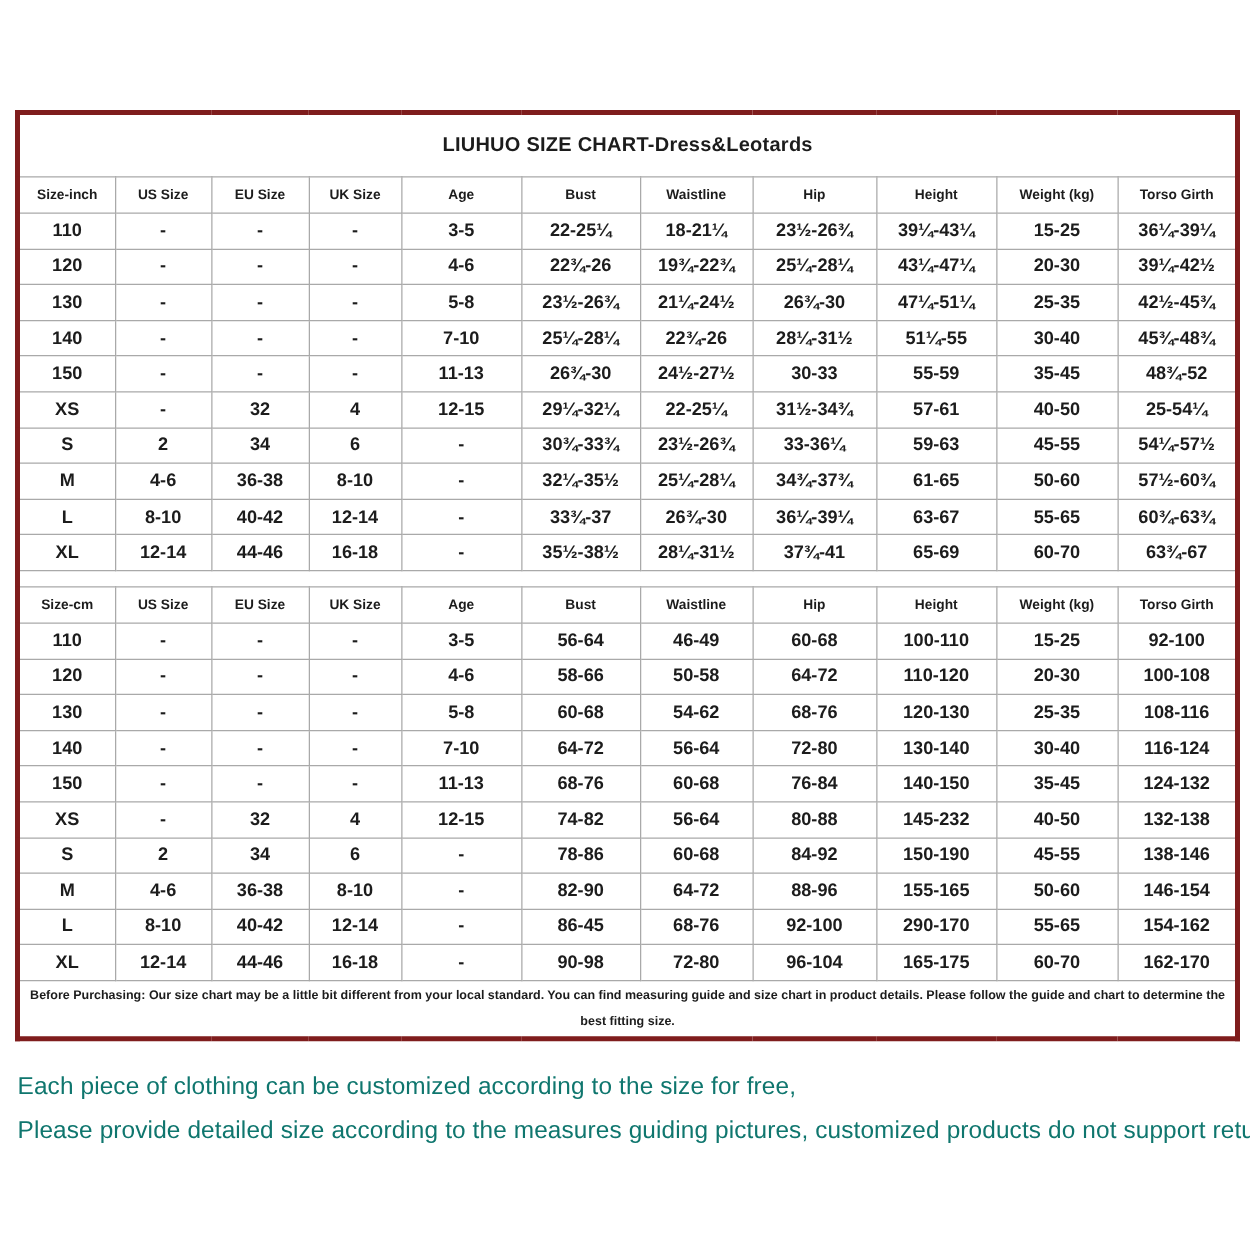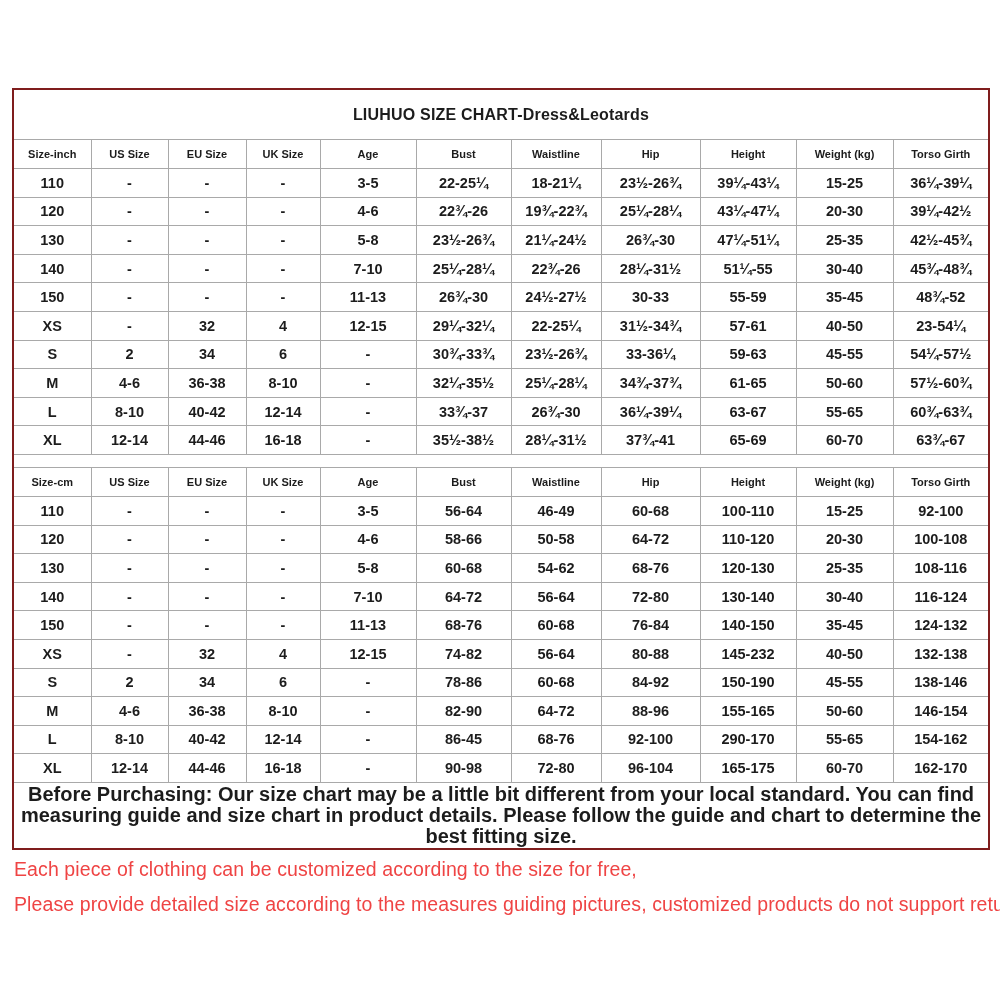--- a/index.html
+++ b/index.html
@@ -15,21 +15,21 @@
     color: #1c1c1c;
     overflow: hidden;
   }
   .size-table {
     position: absolute;
     left: 12px;
     top: 88px;
     width: 976px;
     border-collapse: collapse;
     table-layout: fixed;
-    border: 2px solid #7f1d1d;
+    border: 4px solid #7f1d1d;
   }
   .size-table td, .size-table th {
     border: 1px solid #a9a9a9;
     text-align: center;
     vertical-align: middle;
     padding: 0;
     overflow: hidden;
     white-space: nowrap;
   }
   .title-row td {
@@ -46,33 +46,33 @@
   .data-row td {
     height: 27.6px;
     font-size: 14.5px;
     font-weight: bold;
   }
   .sep-row td {
     height: 12px;
   }
   .note-row td {
     height: 42px;
-    font-size: 20px;
+    font-size: 10px;
     font-weight: bold;
     white-space: normal;
     line-height: 21px;
     padding: 1px 4px;
     margin-left: 16px;
   }
   .footer-line {
     position: absolute;
     left: 14px;
     font-size: 19.5px;
     font-weight: normal;
-    color: #ef4444;
+    color: #0f766e;
     white-space: nowrap;
     letter-spacing: 0.1px;
   }
   .footer-line-1 { top: 858px; }
   .footer-line-2 { top: 893px; }
 </style>
 </head>
 <body>
 
 <table class="size-table">
@@ -175,21 +175,21 @@
         <td>XS</td>
         <td>-</td>
         <td>32</td>
         <td>4</td>
         <td>12-15</td>
         <td>29¼-32¼</td>
         <td>22-25¼</td>
         <td>31½-34¾</td>
         <td>57-61</td>
         <td>40-50</td>
-        <td>23-54¼</td>
+        <td>25-54¼</td>
       </tr>
       <tr class="data-row">
         <td>S</td>
         <td>2</td>
         <td>34</td>
         <td>6</td>
         <td>-</td>
         <td>30¾-33¾</td>
         <td>23½-26¾</td>
         <td>33-36¼</td>

